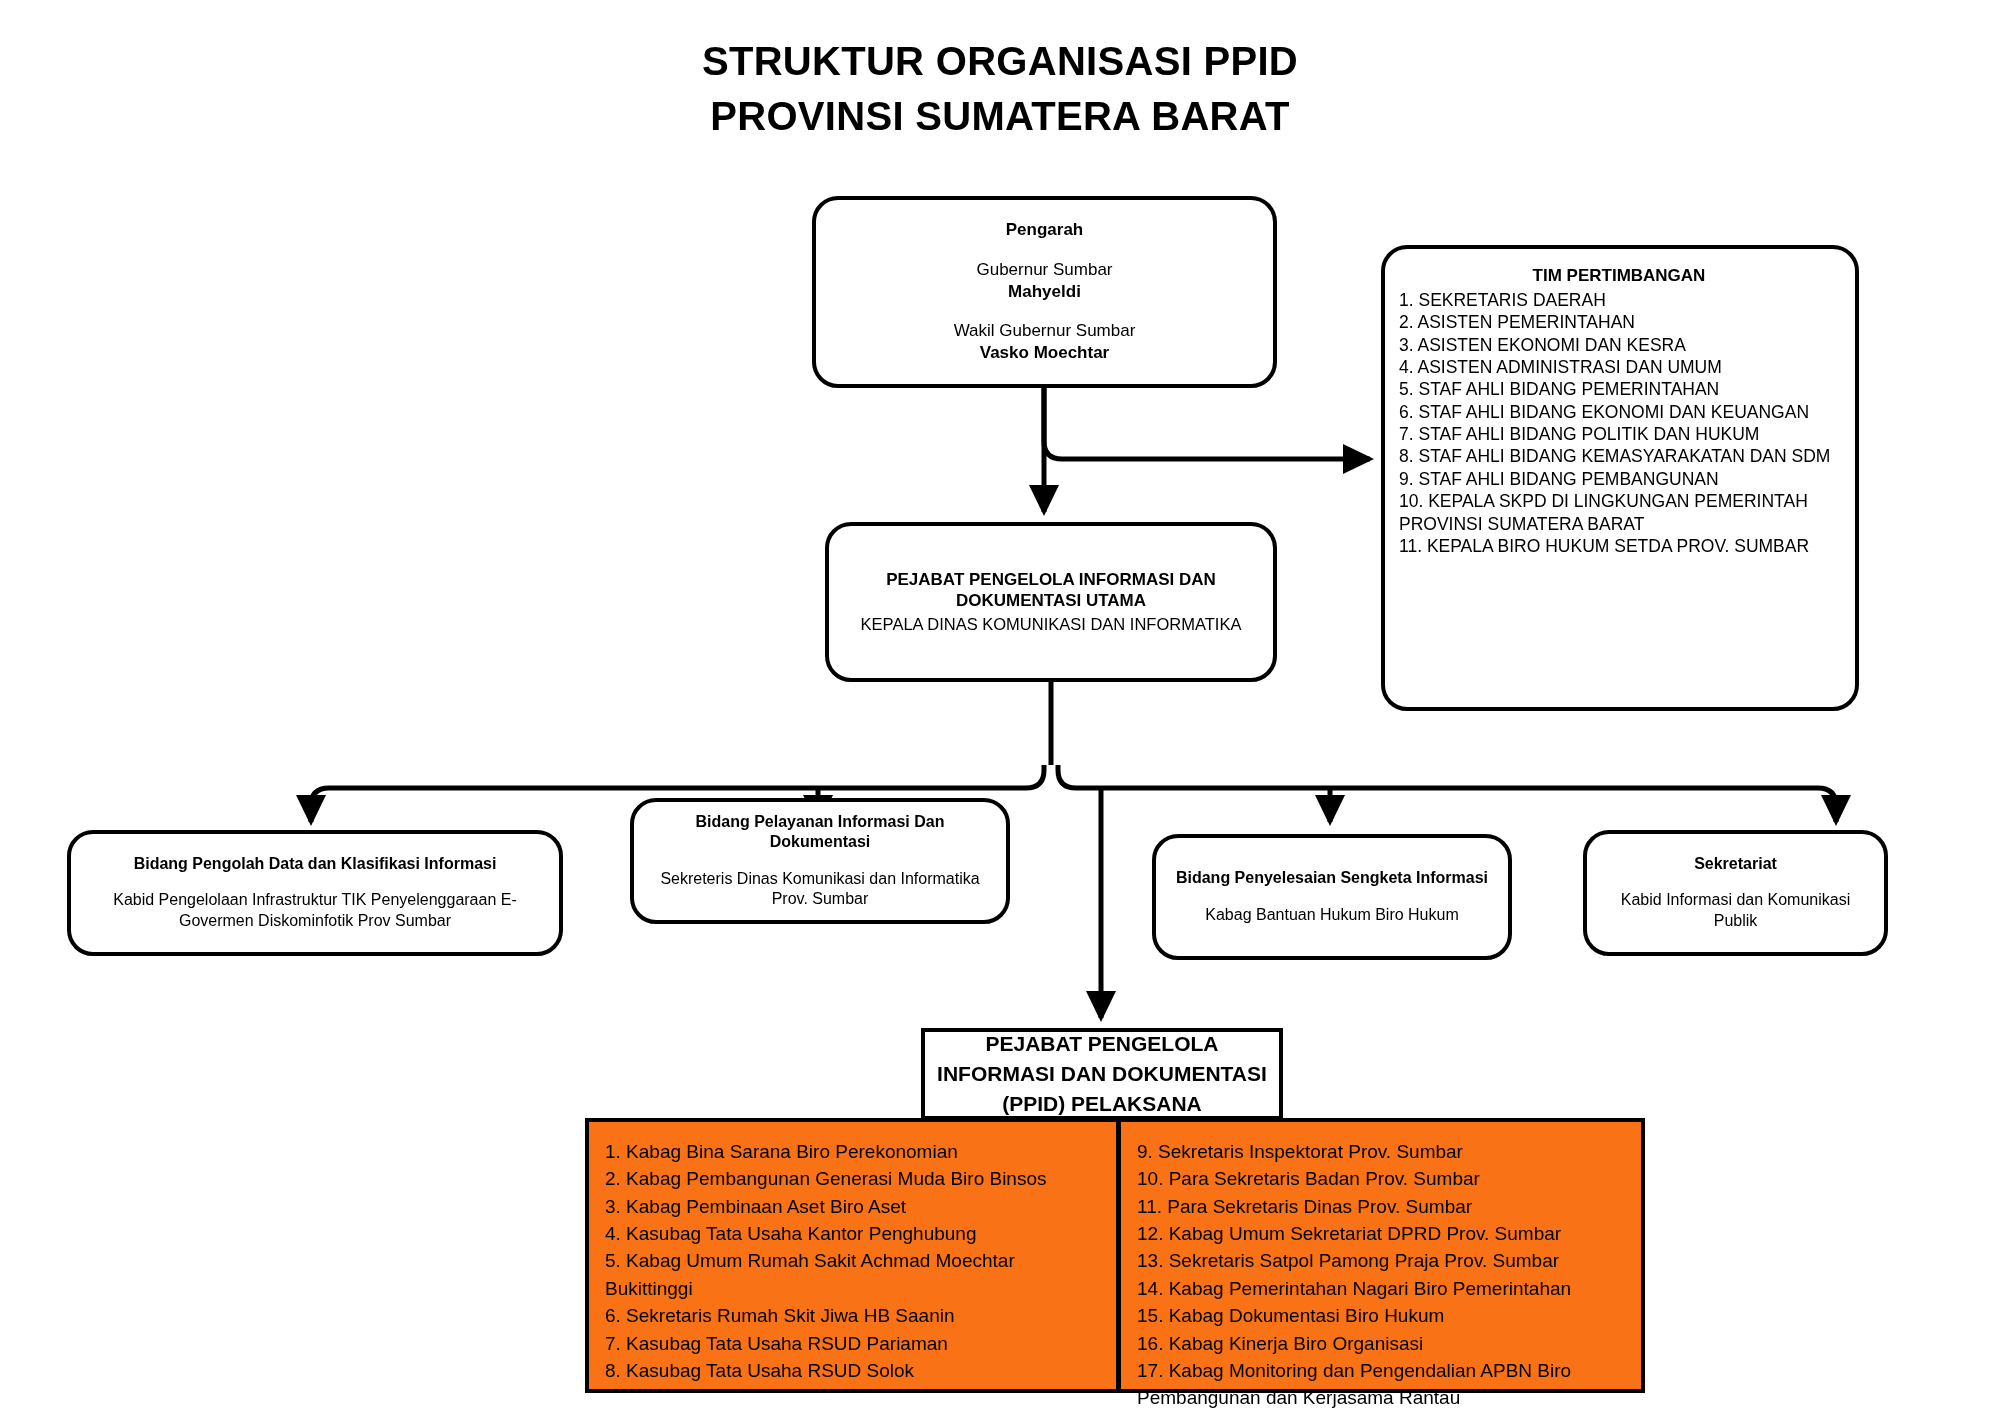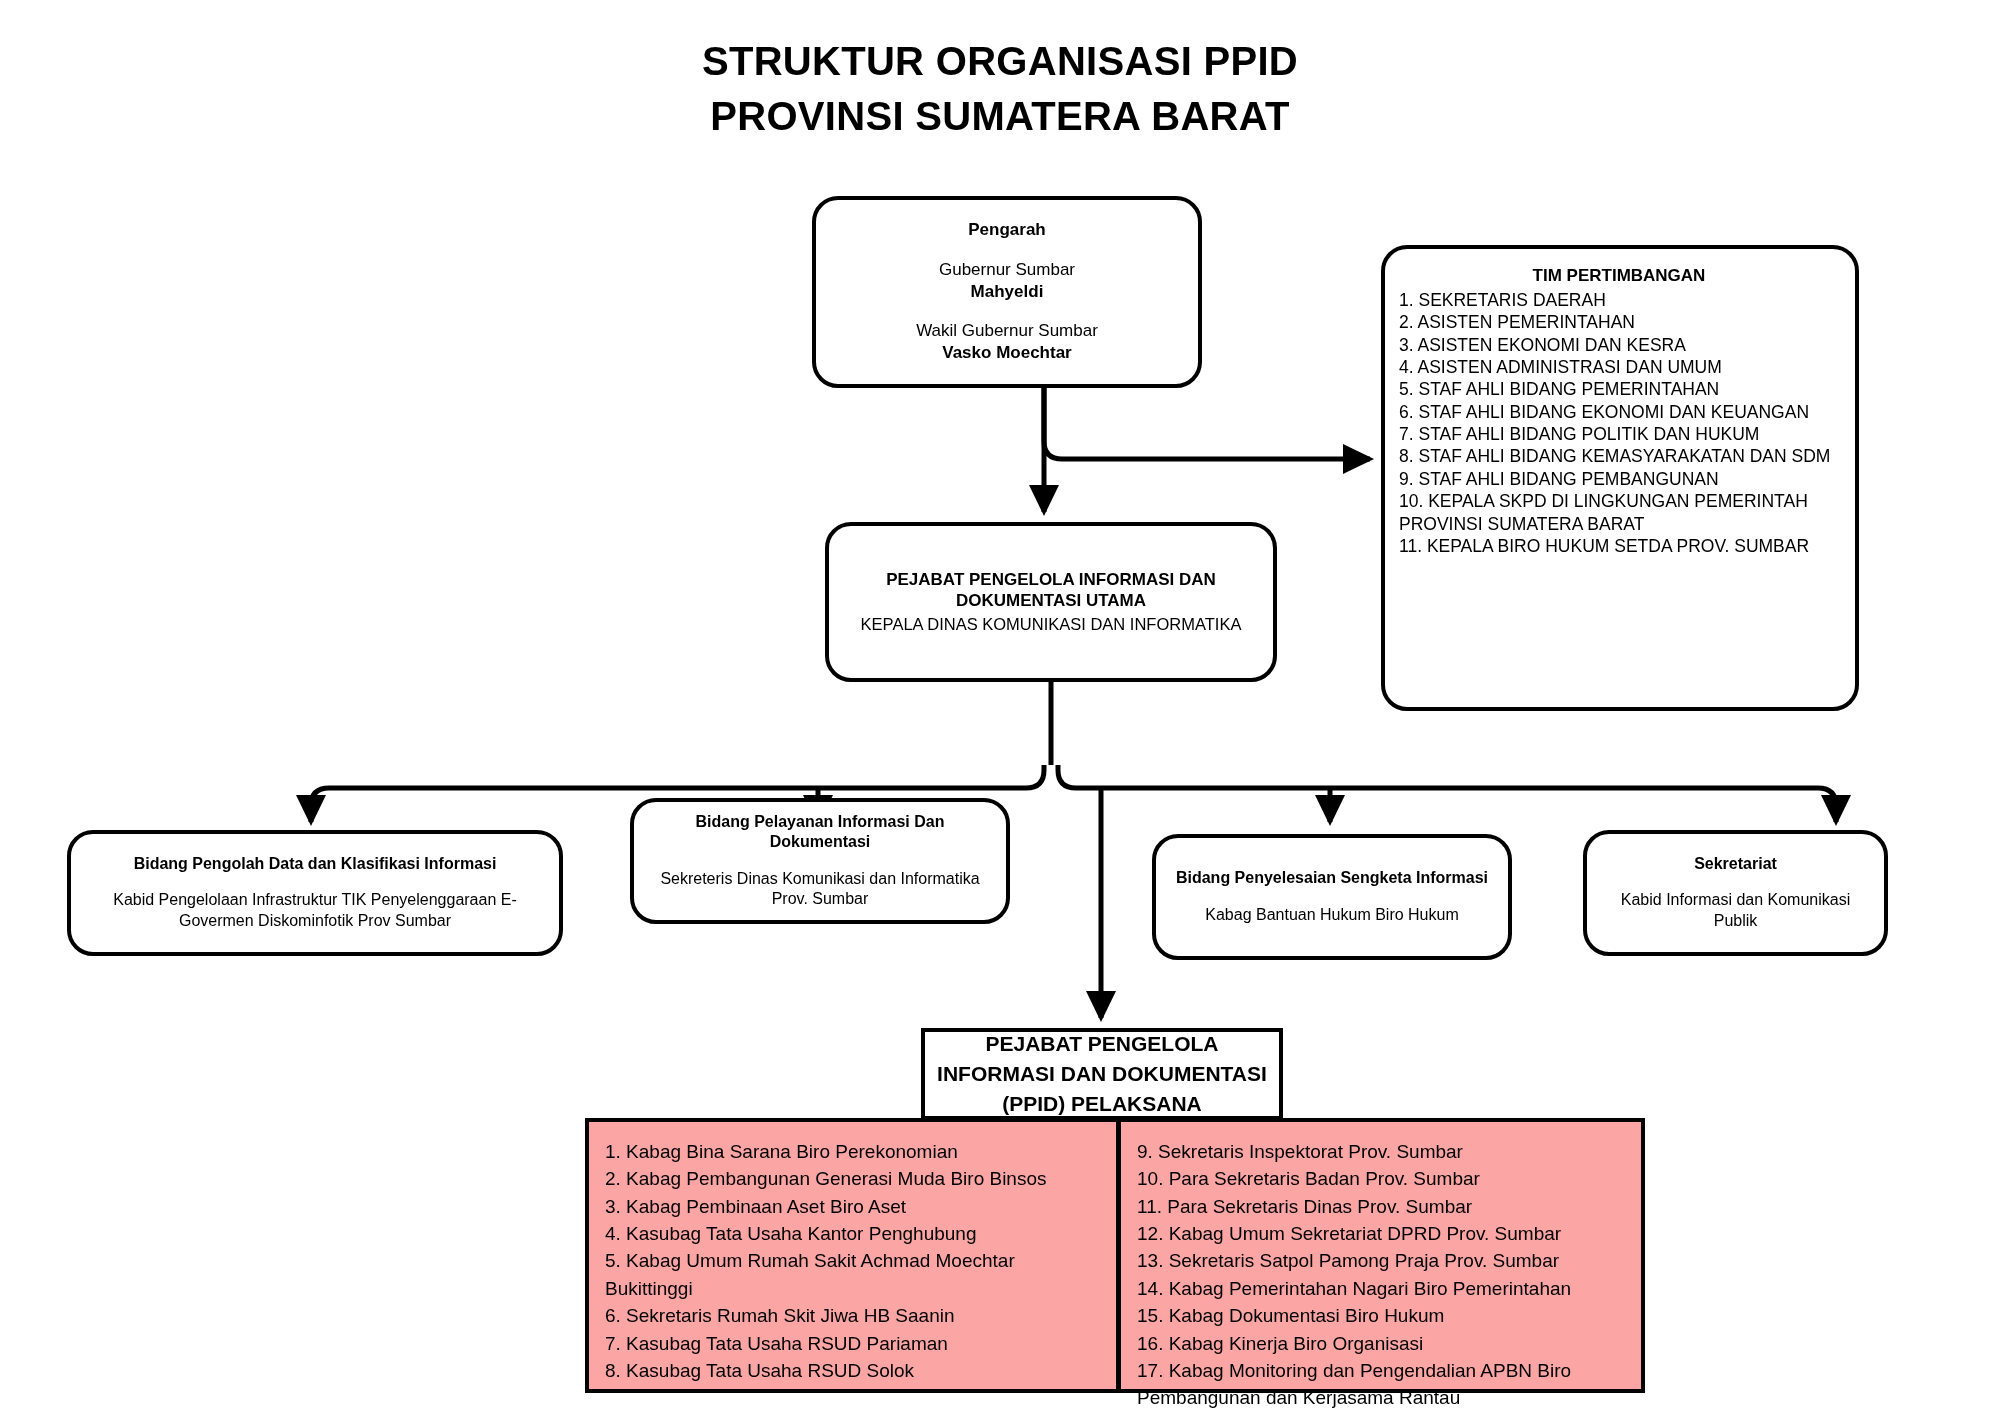--- a/index.html
+++ b/index.html
@@ -56,21 +56,21 @@
   }
   .n-sub {
     line-height: 1.3;
   }
   .pair { line-height: 1.32; }
   .pair .role { font-weight: normal; }
   .pair .name { font-weight: bold; }
 
   
   #node-pengarah {
-    left: 812px; top: 196px; width: 390px; height: 192px;
+    left: 812px; top: 196px; width: 465px; height: 192px;
     padding: 10px 18px;
     font-size: 17px;
     gap: 16px;
   }
   #node-pengarah .n-title { font-size: 17px; margin-bottom: 2px; }
 
   #node-tim {
     left: 1381px; top: 245px; width: 478px; height: 466px;
     padding: 16px 16px 16px 14px;
     justify-content: flex-start;
@@ -102,21 +102,21 @@
   #node-pelaksana {
     left: 921px; top: 1028px; width: 362px; height: 92px;
     padding: 4px 10px;
   }
   #node-pelaksana .n-title { font-size: 21px; line-height: 1.42; }
 
   
   .list-box {
     position: absolute;
     box-sizing: border-box;
-    background: #fca5a5;
+    background: #f97316;
     border: 4px solid #000000;
     border-radius: 0;
     padding: 16px 14px 16px 16px;
     font-size: 19px;
     line-height: 1.44;
     text-align: left;
     z-index: 4;
   }
   #list-left  { left: 585px;  top: 1118px; width: 535px; height: 275px; }
   #list-right { left: 1117px; top: 1118px; width: 528px; height: 275px; }

